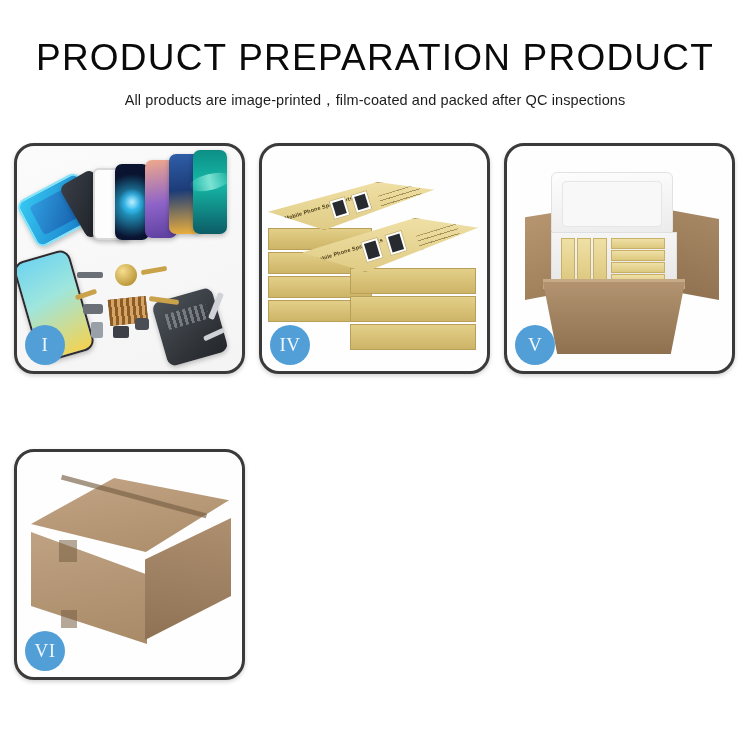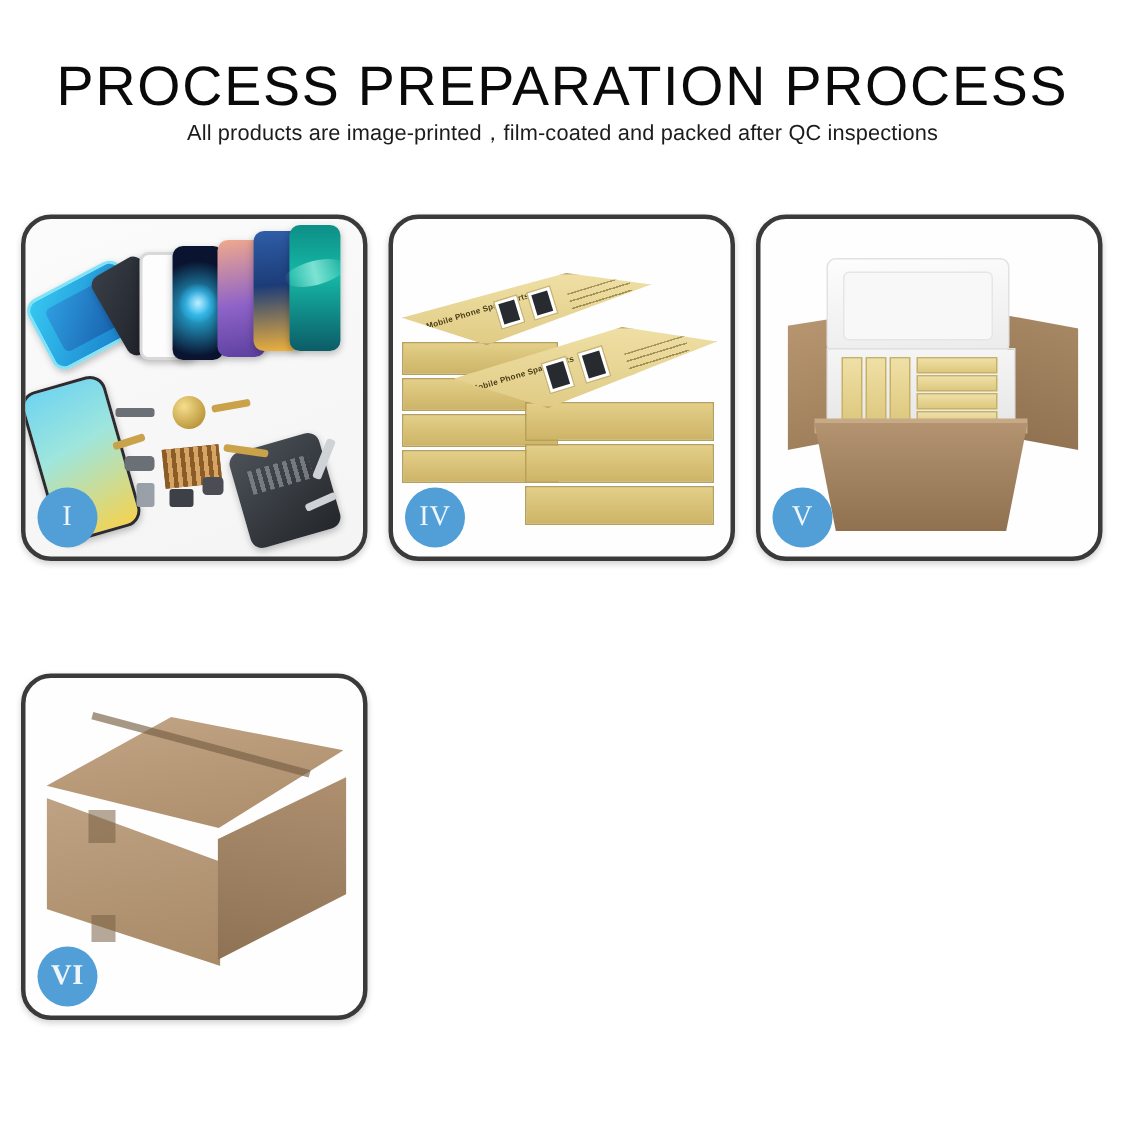--- a/index.html
+++ b/index.html
@@ -11,21 +11,21 @@
   }
   .page { position: relative; width: 750px; height: 750px; background: #fff; }
 
   
   .header { padding-top: 38px; text-align: center; }
   .title {
     font-size: 37px; letter-spacing: 1.2px; color: #0a0a0a;
     font-weight: 400; line-height: 1.1; white-space: nowrap;
   }
   .subtitle {
-    font-size: 14.5px; color: #1c1c1c;
+    margin-top: 12px; font-size: 14.5px; color: #1c1c1c;
     font-weight: 400; letter-spacing: .1px; white-space: nowrap;
   }
 
   
   .grid {
     position: absolute; left: 14px; top: 143px;
     width: 722px; display: grid;
     grid-template-columns: repeat(3, 231px);
     grid-template-rows: 231px 231px;
     column-gap: 14px; row-gap: 75px;
@@ -159,41 +159,41 @@
     background: linear-gradient(175deg,#fdfdfd,#ebebeb);
     border: 1px solid #e2e2e2; border-radius: 6px; }
   .foam5::after { content:""; position:absolute; left:10px; top:8px; right:10px; bottom:8px;
     border:1px solid #e6e6e6; border-radius:4px; background:#f8f8f8; }
   .foam5-wall { position: absolute; left: 44px; top: 86px; width: 126px; height: 56px;
     background: linear-gradient(180deg,#f5f5f5,#e6e6e6); border:1px solid #e0e0e0; }
   .ybox { position: absolute; background: linear-gradient(180deg,#efe0a6,#ddc87e);
     border: 1px solid #c8b167; }
 
   
-  .p6 { background: #fefefe; font-weight: bold; }
+  .p6 { background: #fefefe; }
   .c6-top { position: absolute; left: 14px; top: 26px; width: 198px; height: 74px;
     background: linear-gradient(170deg,#c2a585,#ab8c6a);
     clip-path: polygon(42% 0, 100% 30%, 58% 100%, 0 62%); }
   .c6-left { position: absolute; left: 14px; top: 80px; width: 116px; height: 112px;
     background: linear-gradient(170deg,#bfa283,#a88a67);
     clip-path: polygon(0 0, 100% 38%, 100% 100%, 0 66%); }
   .c6-right { position: absolute; left: 128px; top: 66px; width: 86px; height: 122px;
     background: linear-gradient(190deg,#ae9071,#8e7253);
     clip-path: polygon(0 34%, 100% 0, 100% 64%, 0 100%); }
   .c6-seam { position: absolute; left: 42px; top: 42px; width: 150px; height: 5px;
     background: rgba(120,96,68,.65); transform: rotate(15deg); }
   .c6-tab { position: absolute; background: rgba(120,96,68,.55); }
 </style>
 </head>
 <body>
 
 <div class="page">
 
   <div class="header">
-    <div class="title">PROCESS PREPARATION PROCESS</div>
+    <div class="title">PRODUCT PREPARATION PRODUCT</div>
     <div class="subtitle">All products are image-printed，film-coated and packed after QC inspections</div>
   </div>
 
   <div class="grid">
 
     <div class="panel p1">
       <div class="panel-stage">
         <div class="ph ph-a"></div>
         <div class="ph ph-b"></div>
         <div class="ph ph-c"></div>

